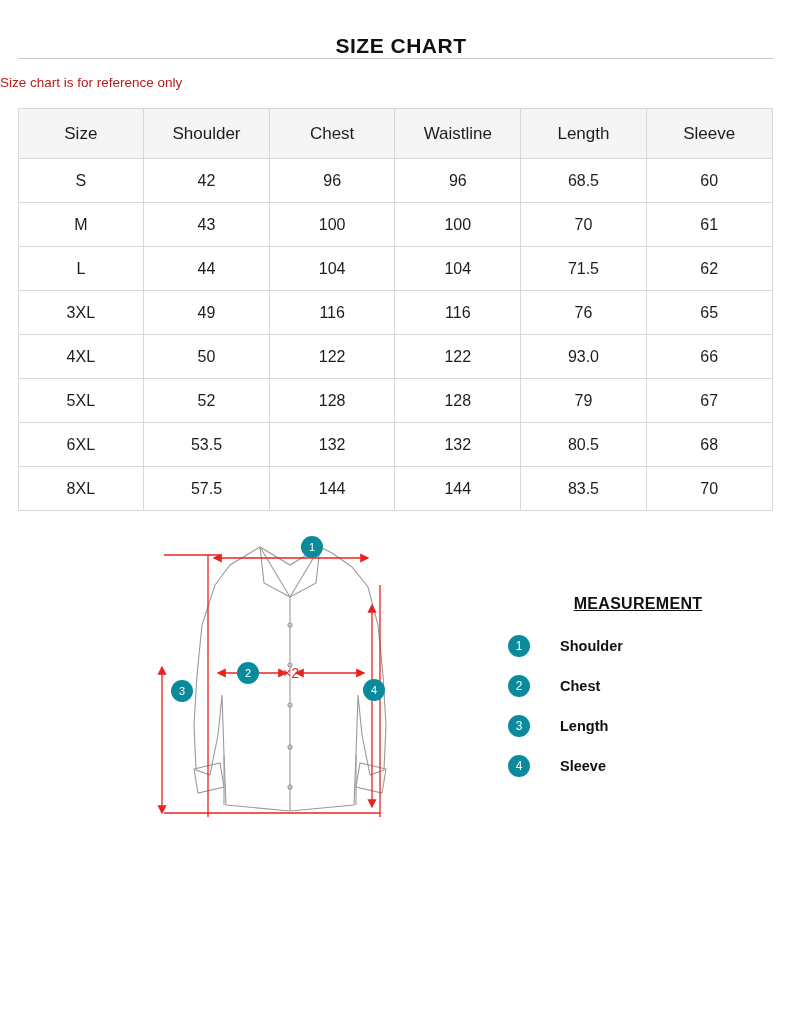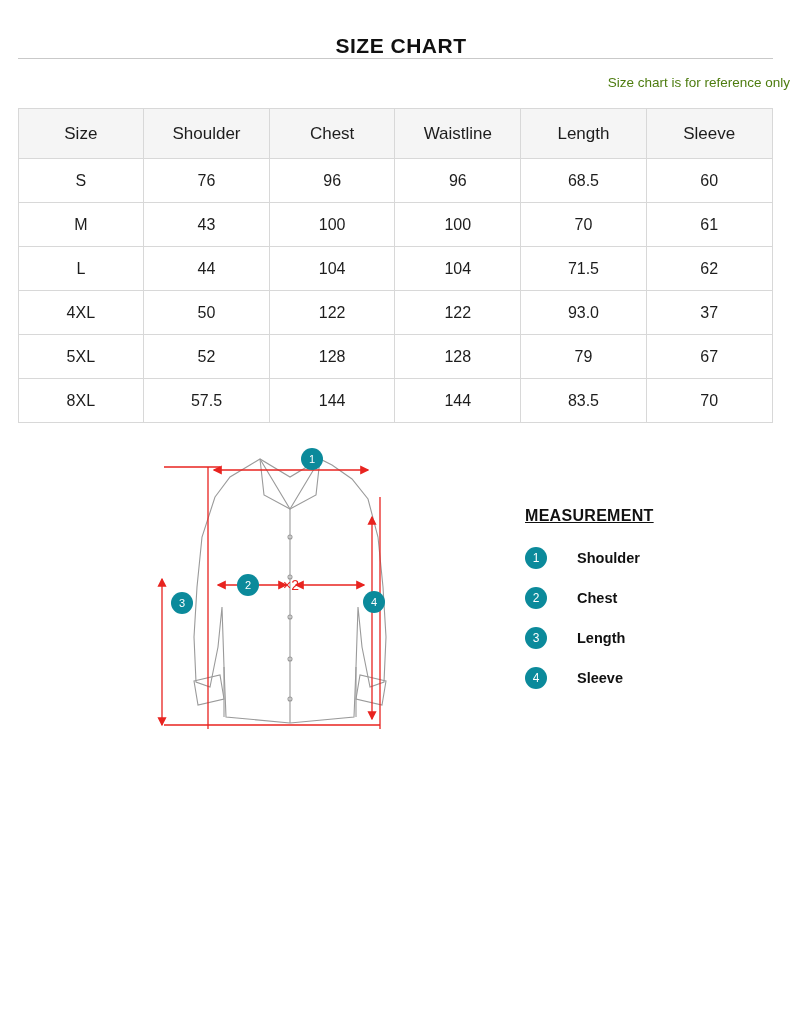--- a/index.html
+++ b/index.html
@@ -20,26 +20,25 @@
   .title {
     text-align: center;
     font-size: 21px;
     font-weight: bold;
     letter-spacing: 0.5px;
     margin-top: 34px;
     color: #111;
     margin-left: 12px;
   }
   .subtitle {
-    text-align: right;
+    text-align: left;
     font-size: 13.5px;
-    color: #4d7c0f;
+    color: #b91c1c;
     margin-top: 16px;
     margin-bottom: 14px;
-    padding-left: 16px;
   }
   .rule {
     width: 755px;
     margin: 0 auto;
     height: 1px;
     background: #c9c9c9;
   }
   table.size-table {
     width: 755px;
     margin: 18px auto 0 auto;
@@ -82,23 +81,24 @@
   }
   .diagram {
     position: absolute;
     left: 140px;
     top: 0px;
     width: 300px;
     height: 320px;
   }
   .legend {
     position: absolute;
-    left: 525px;
+    left: 508px;
     top: 70px;
     width: 260px;
+    text-align: center;
   }
   .legend-title {
     font-size: 16px;
     font-weight: bold;
     color: #111;
     text-decoration: underline;
     margin-bottom: 22px;
     letter-spacing: 0.3px;
   }
   .legend-row {
@@ -145,21 +145,21 @@
         <th>Shoulder</th>
         <th>Chest</th>
         <th>Waistline</th>
         <th>Length</th>
         <th>Sleeve</th>
       </tr>
     </thead>
     <tbody>
       <tr>
         <td>S</td>
-        <td>76</td>
+        <td>42</td>
         <td>96</td>
         <td>96</td>
         <td>68.5</td>
         <td>60</td>
       </tr>
       <tr>
         <td>M</td>
         <td>43</td>
         <td>100</td>
         <td>100</td>
@@ -168,34 +168,50 @@
       </tr>
       <tr>
         <td>L</td>
         <td>44</td>
         <td>104</td>
         <td>104</td>
         <td>71.5</td>
         <td>62</td>
       </tr>
       <tr>
+        <td>3XL</td>
+        <td>49</td>
+        <td>116</td>
+        <td>116</td>
+        <td>76</td>
+        <td>65</td>
+      </tr>
+      <tr>
         <td>4XL</td>
         <td>50</td>
         <td>122</td>
         <td>122</td>
         <td>93.0</td>
-        <td>37</td>
+        <td>66</td>
       </tr>
       <tr>
         <td>5XL</td>
         <td>52</td>
         <td>128</td>
         <td>128</td>
         <td>79</td>
         <td>67</td>
+      </tr>
+      <tr>
+        <td>6XL</td>
+        <td>53.5</td>
+        <td>132</td>
+        <td>132</td>
+        <td>80.5</td>
+        <td>68</td>
       </tr>
       <tr>
         <td>8XL</td>
         <td>57.5</td>
         <td>144</td>
         <td>144</td>
         <td>83.5</td>
         <td>70</td>
       </tr>
     </tbody>

